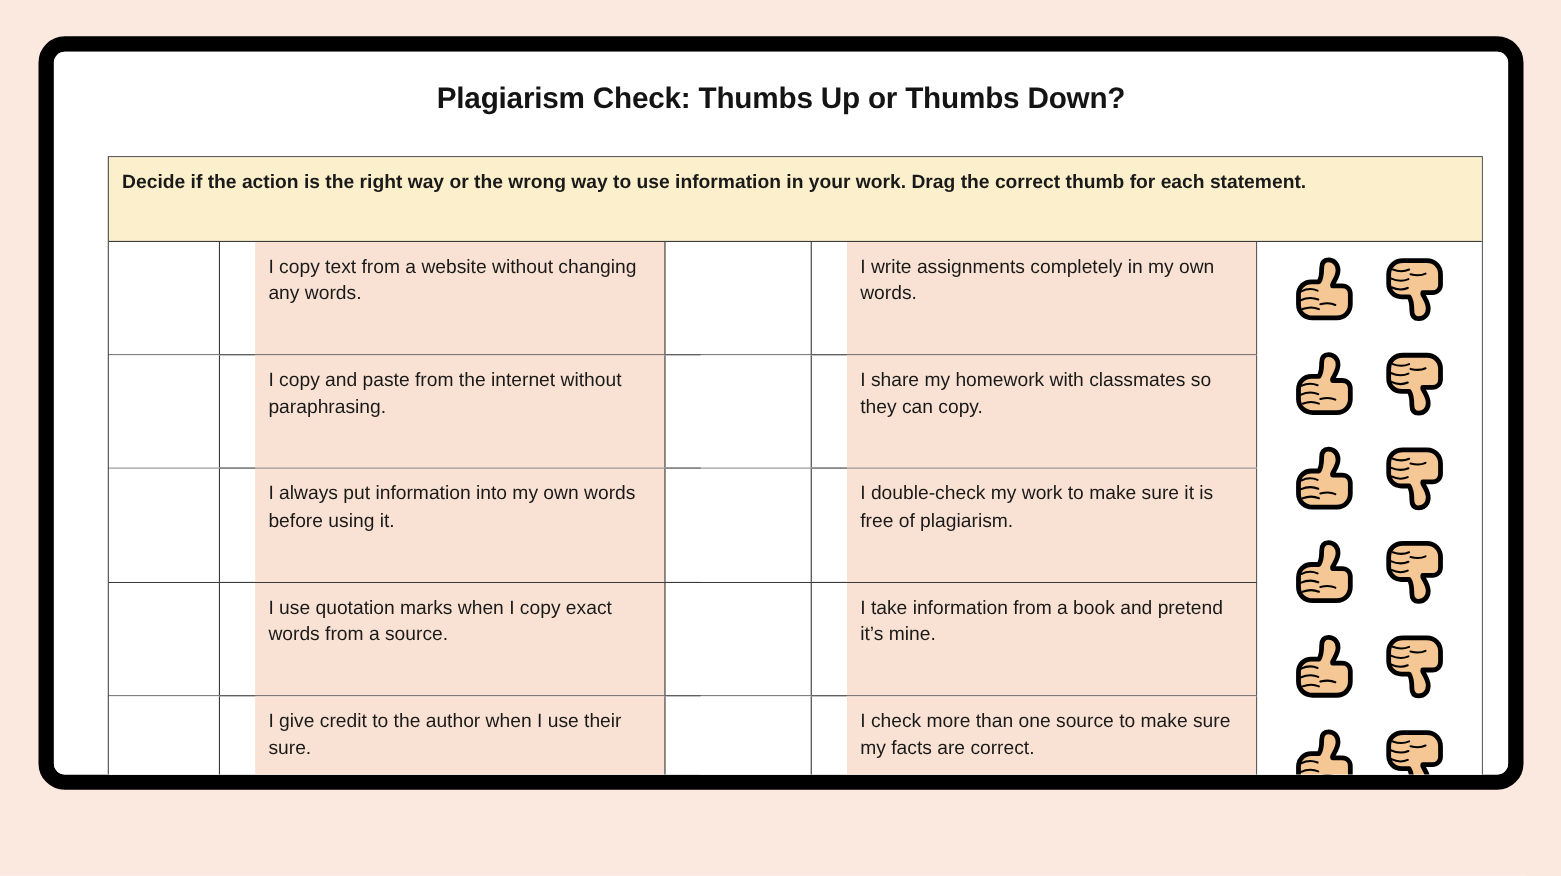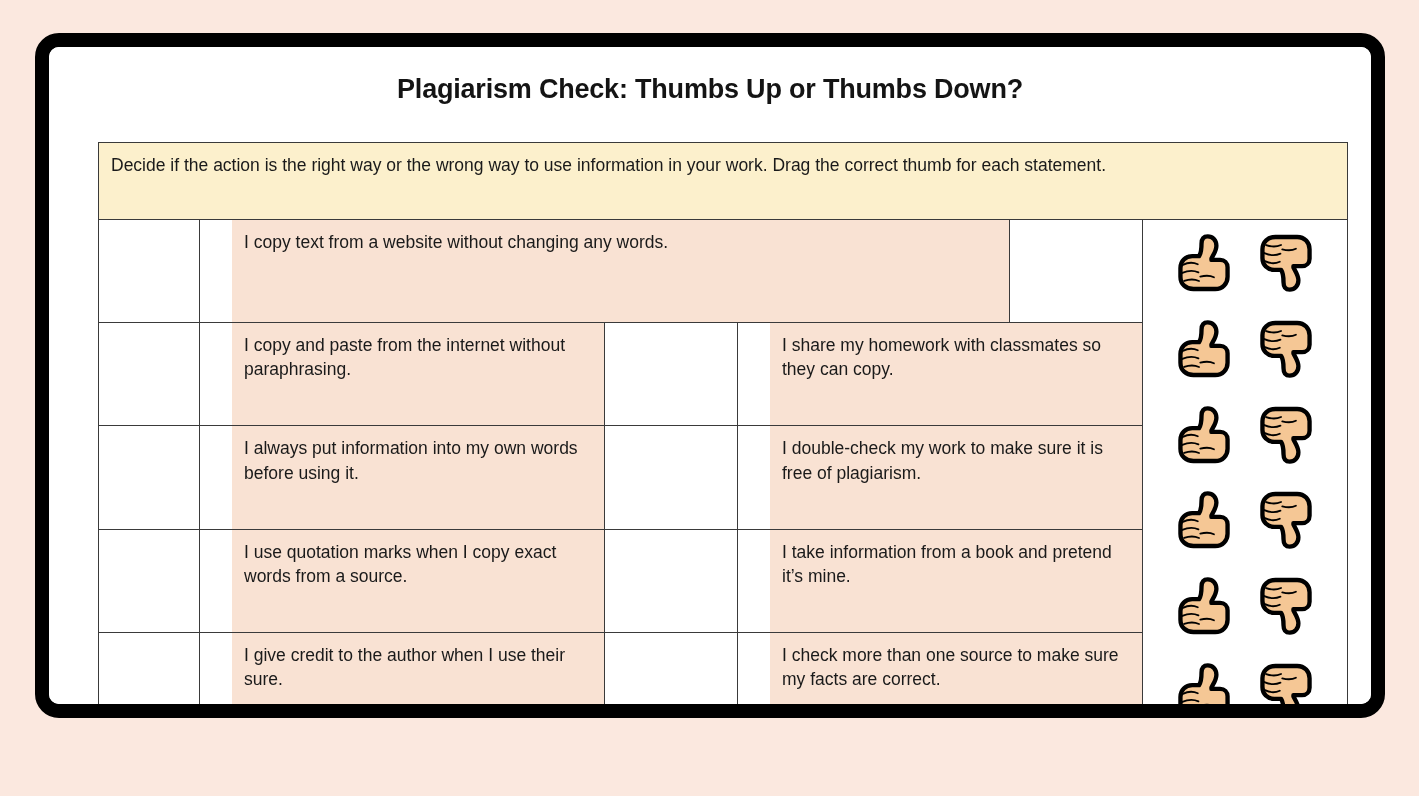--- a/index.html
+++ b/index.html
@@ -43,20 +43,21 @@
     background: #ffffff;
   }
   #instructions {
     flex: 0 0 77px;
     background: #fcf0cc;
     border-bottom: 1.5px solid #3a3a3a;
     padding: 10px 12px 0 12px;
     font-size: 17.5px;
     line-height: 1.38;
     color: #1a1a1a;
+    font-weight: bold;
   }
   #body {
     flex: 1 1 auto;
     display: flex;
     min-height: 0;
   }
   #grid {
     flex: 1 1 auto;
     display: flex;
     flex-direction: column;
@@ -115,20 +116,21 @@
       <div id="instructions">Decide if the action is the right way or the wrong way to use information in your work. Drag the correct thumb for each statement.</div>
 
       <div id="body">
 
         <div id="grid">
 
           <div class="row">
             <div class="drop"></div>
             <div class="stmt">I copy text from a website without changing any words.</div>
             <div class="drop"></div>
+            <div class="stmt">I write assignments completely in my own words.</div>
           </div>
 
           <div class="row">
             <div class="drop"></div>
             <div class="stmt">I copy and paste from the internet without paraphrasing.</div>
             <div class="drop"></div>
             <div class="stmt">I share my homework with classmates so they can copy.</div>
           </div>
 
           <div class="row">

